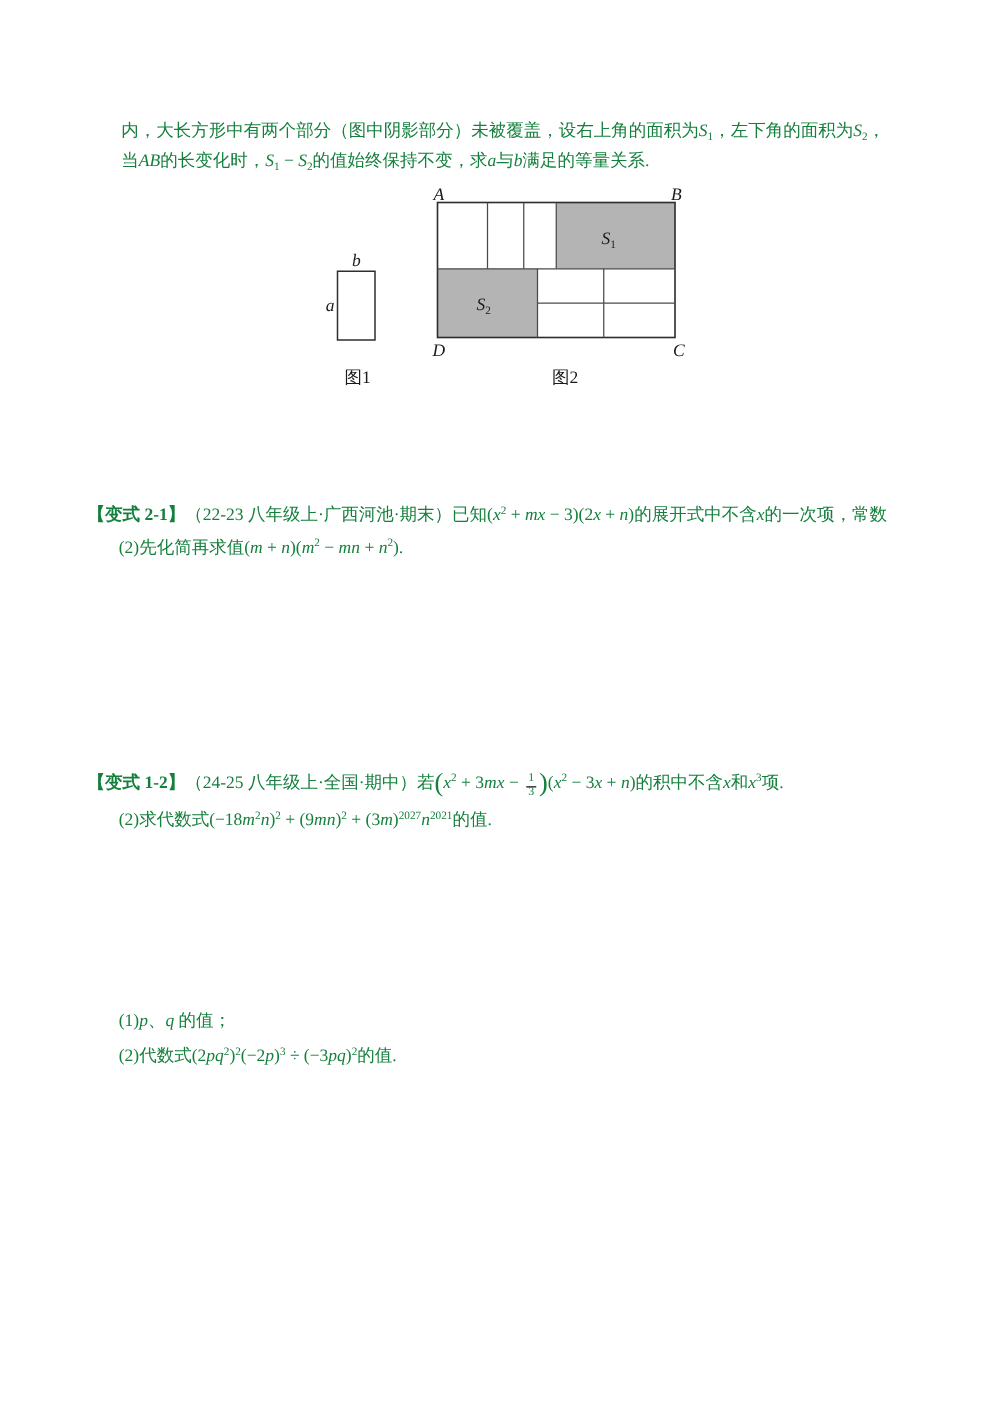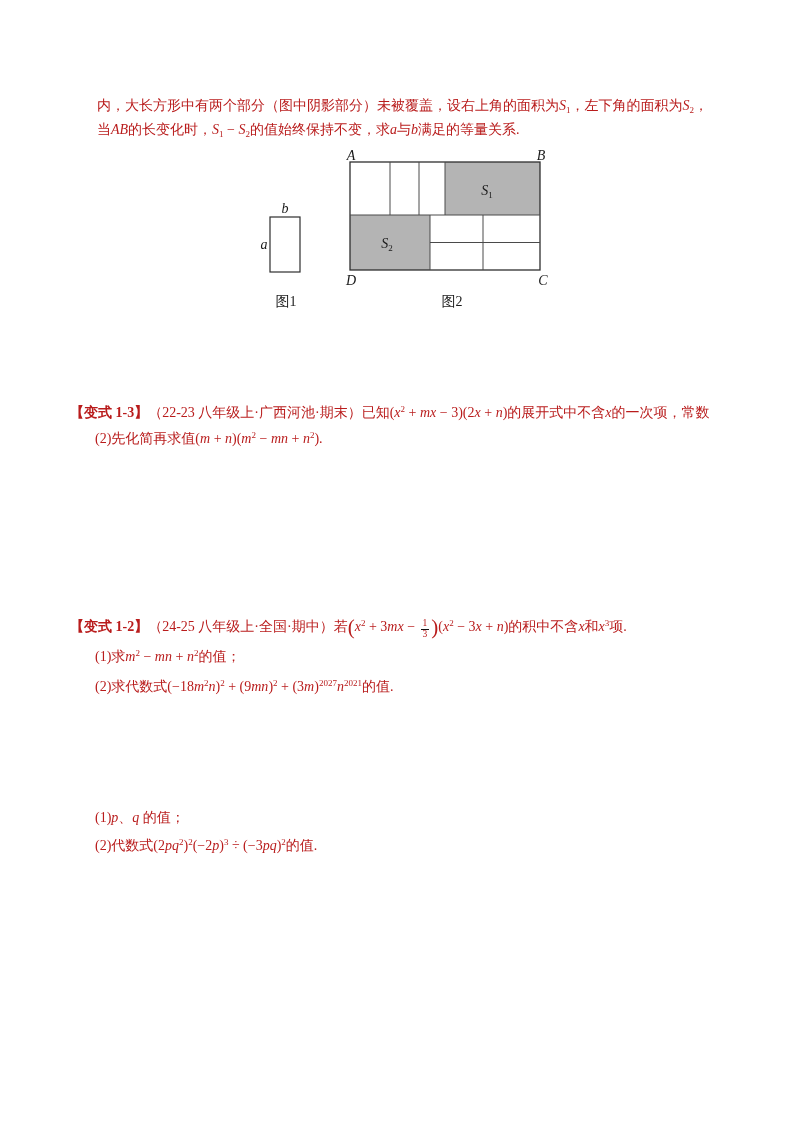--- a/index.html
+++ b/index.html
@@ -1,20 +1,20 @@
 <!DOCTYPE html>
 <html><head>
 <meta charset="utf-8">
 <style>
   html,body{margin:0;padding:0;background:#ffffff;}
   .page{
     position:relative;
     width:793px;height:1122px;
     background:#ffffff;
-    color:#b91c1c;
+    color:#15803d;
     font-family:"Liberation Serif","DejaVu Serif",serif;
     font-size:14px;
     overflow:hidden;
   }
   .abs{position:absolute;}
   .line{white-space:nowrap;}
   .intro .line{line-height:24px;}
   .vblock .line{white-space:nowrap;}
   .v1 .line{line-height:26px;}
   .v2 .line{line-height:30px;}
@@ -71,27 +71,26 @@
     <text x="101" y="140" text-anchor="middle" class="corner">D</text>
     <text x="293" y="140" text-anchor="middle" class="corner">C</text>
 
     <text x="237" y="50" text-anchor="middle"><tspan class="slabel">S</tspan><tspan class="ssub" dy="3">1</tspan></text>
     <text x="137" y="103" text-anchor="middle"><tspan class="slabel">S</tspan><tspan class="ssub" dy="3">2</tspan></text>
 
     <text x="202" y="161" text-anchor="middle" class="fig-caption">图2</text>
   </svg>
 
   <div class="abs vblock v1" style="left:70px;top:400px;">
-    <div class="line"><b>【变式 1-3】</b>（22-23 八年级上·广西河池·期末）已知(<i>x</i><sup>2</sup> + <i>mx</i> − 3)(2<i>x</i> + <i>n</i>)的展开式中不含<i>x</i>的一次项，常数</div>
+    <div class="line"><b>【变式 2-1】</b>（22-23 八年级上·广西河池·期末）已知(<i>x</i><sup>2</sup> + <i>mx</i> − 3)(2<i>x</i> + <i>n</i>)的展开式中不含<i>x</i>的一次项，常数</div>
     <div class="line indent">(2)先化简再求值(<i>m</i> + <i>n</i>)(<i>m</i><sup>2</sup> − <i>mn</i> + <i>n</i><sup>2</sup>).</div>
   </div>
 
   <div class="abs vblock v2" style="left:70px;top:612px;">
     <div class="line"><b>【变式 1-2】</b>（24-25 八年级上·全国·期中）若<span class="bigp">(</span><i>x</i><sup>2</sup> + 3<i>mx</i> − <span class="frac"><span class="top">1</span><span class="bot">3</span></span><span class="bigp">)</span>(<i>x</i><sup>2</sup> − 3<i>x</i> + <i>n</i>)的积中不含<i>x</i>和<i>x</i><sup>3</sup>项.</div>
-    <div class="line indent">(1)求<i>m</i><sup>2</sup> − <i>mn</i> + <i>n</i><sup>2</sup>的值；</div>
     <div class="line indent">(2)求代数式(−18<i>m</i><sup>2</sup><i>n</i>)<sup>2</sup> + (9<i>mn</i>)<sup>2</sup> + (3<i>m</i>)<sup>2027</sup><i>n</i><sup>2021</sup>的值.</div>
   </div>
 
   <div class="abs vblock v3" style="left:70px;top:804px;">
     <div class="line indent">(1)<i>p</i>、<i>q</i> 的值；</div>
     <div class="line indent">(2)代数式(2<i>pq</i><sup>2</sup>)<sup>2</sup>(−2<i>p</i>)<sup>3</sup> ÷ (−3<i>pq</i>)<sup>2</sup>的值.</div>
   </div>
 
 </div>
 

